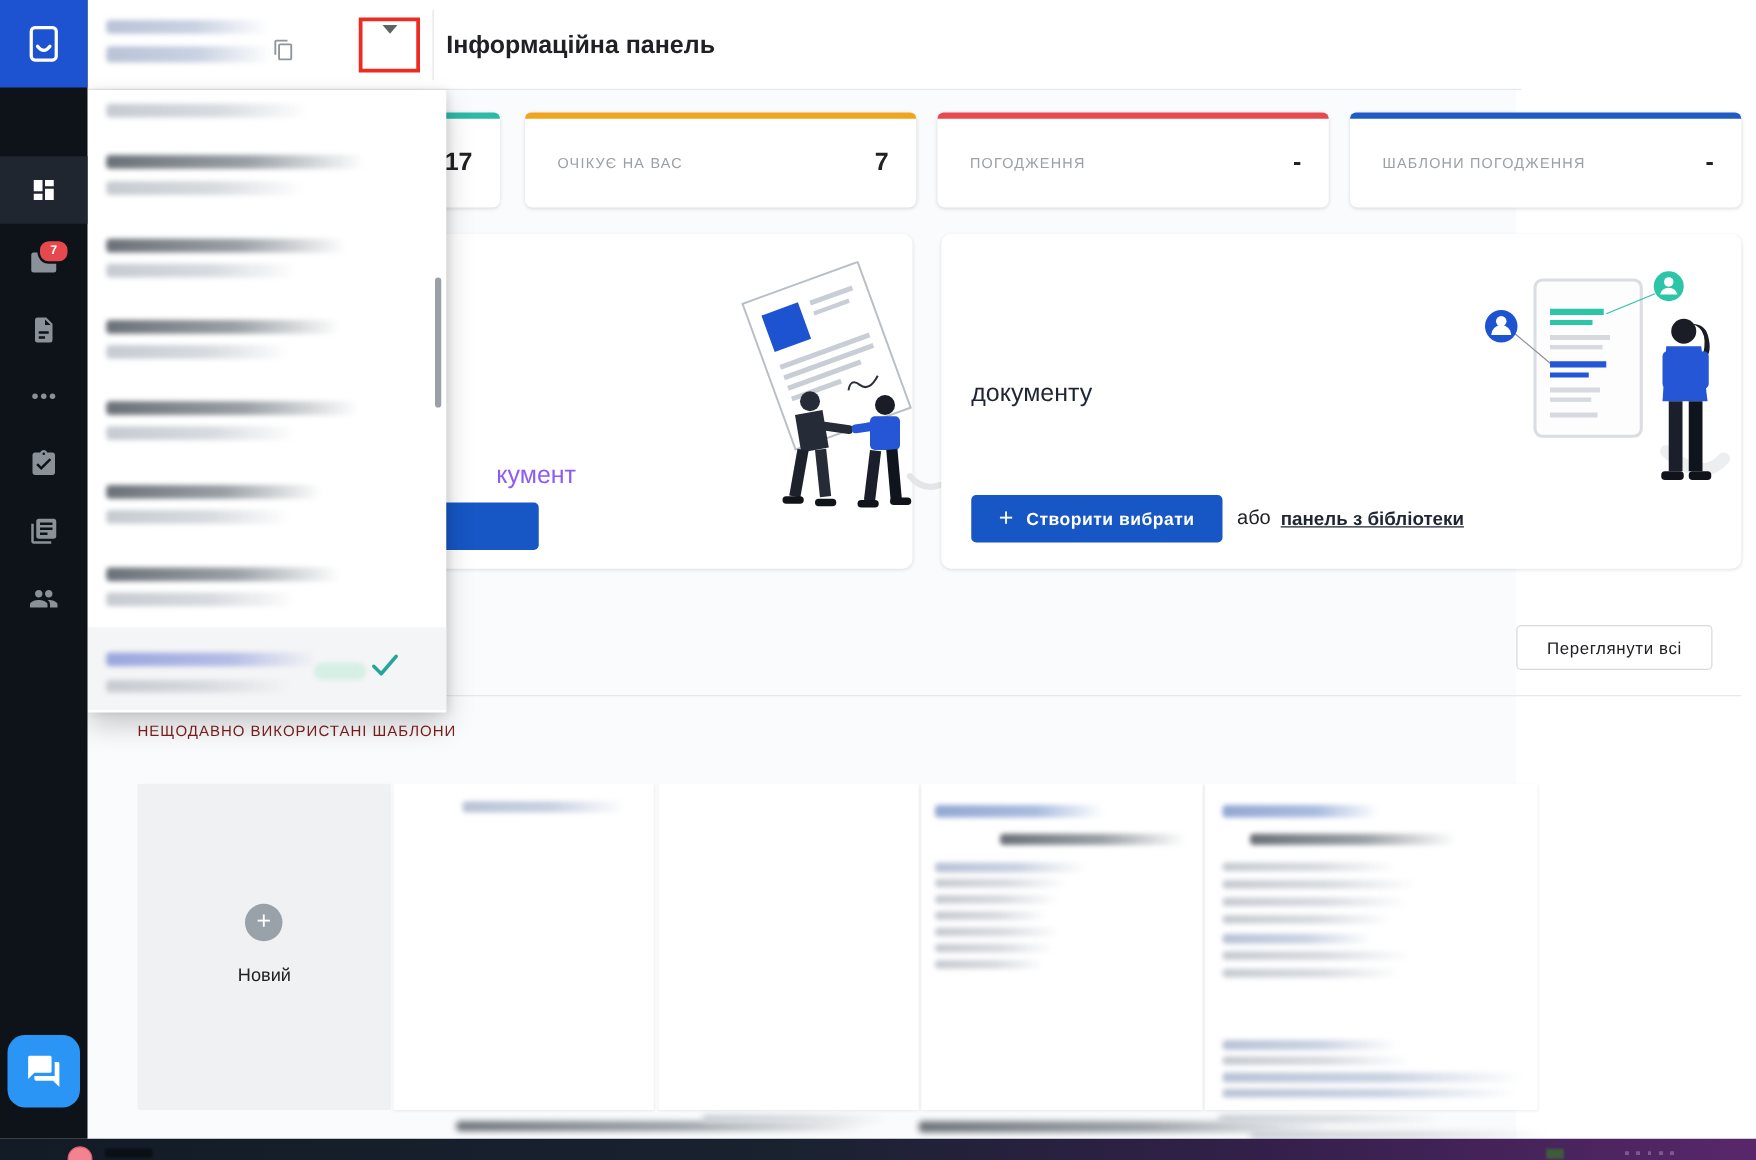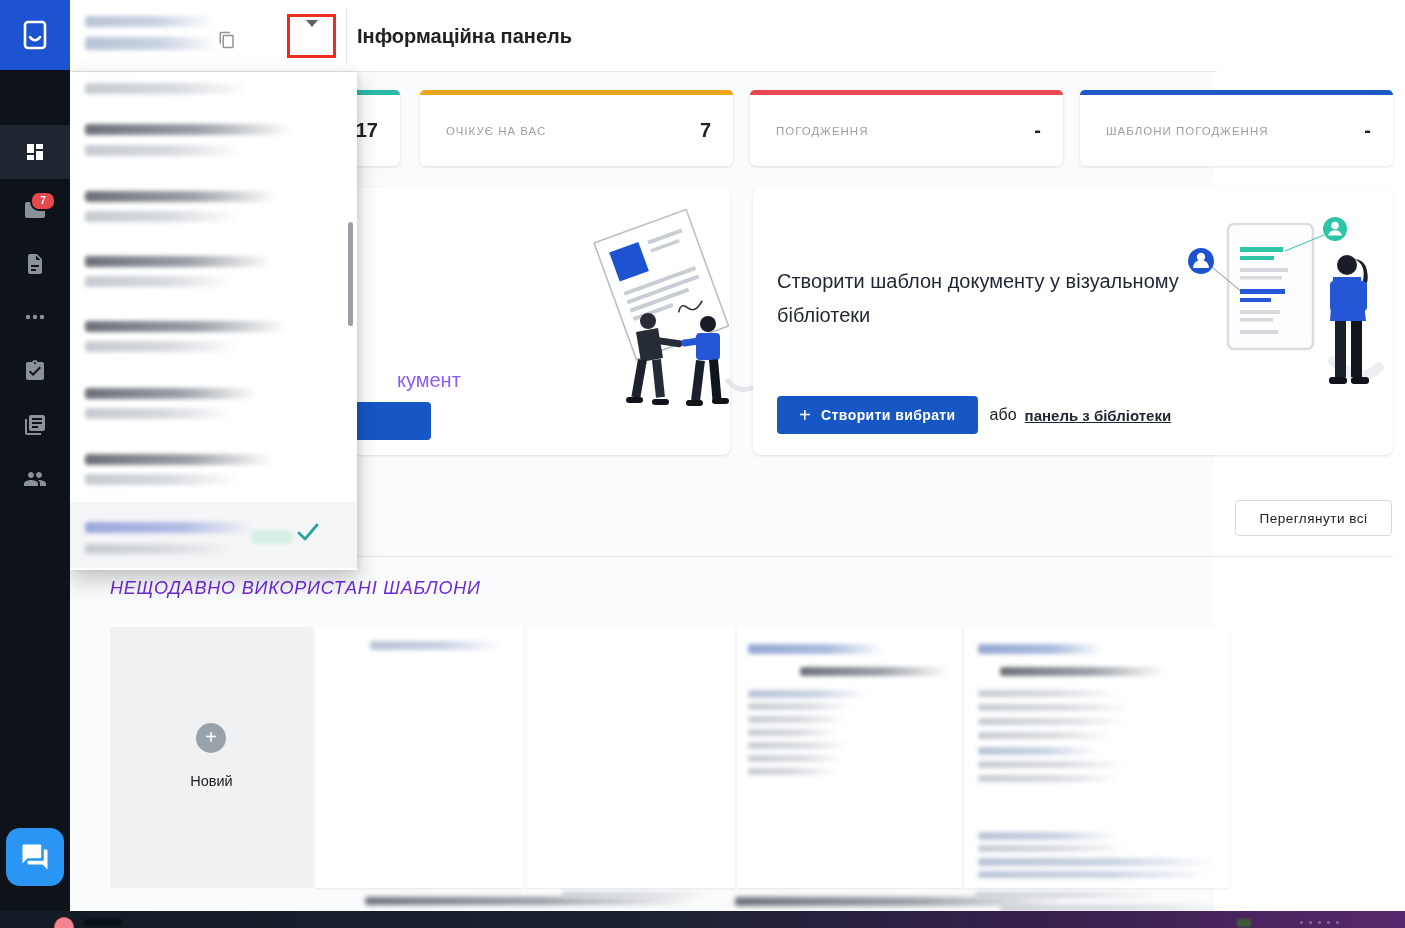--- a/index.html
+++ b/index.html
@@ -65,24 +65,24 @@
   .create-row { position:absolute; left:24px; top:209px; height:38px; display:flex; align-items:center; }
   .btn-primary { height:38px; padding:0 22px; background:#1657c5; color:#fff; border:none; border-radius:4px;
     font-family:inherit; font-size:14px; font-weight:700; letter-spacing:.4px; display:flex; align-items:center;
     gap:10px; cursor:pointer; }
   .btn-primary .plus { font-size:20px; font-weight:400; line-height:1; }
   .or-text { font-size:16px; color:#202124; margin:0 8px 0 12px; }
   .link { font-size:15px; font-weight:700; color:#1f2633; text-decoration:underline; cursor:pointer; }
 
   .view-all { position:absolute; left:1143px; top:428px; width:157px; height:36px; background:#fff;
     border:1px solid #d7dadd; border-radius:4px; font-family:inherit; font-size:13.5px; font-weight:500;
-    color:#202124; letter-spacing:.5px; cursor:pointer;margin-left:22px; }
+    color:#202124; letter-spacing:.5px; cursor:pointer; }
   .section-divider { position:absolute; left:40px; top:484px; width:1283px; height:1px; background:#e6e8ea; }
-  .section-heading { position:absolute; left:40px; top:506px; font-size:18px; font-weight:500;
-    color:#6d28d9; letter-spacing:.8px;font-style:italic; }
+  .section-heading { position:absolute; left:40px; top:506px; font-size:12px; font-weight:500;
+    color:#7f1d1d; letter-spacing:.8px; }
 
   .tpl-new { position:absolute; left:40px; top:555px; width:203px; height:261px; background:#eff1f3;
     border-radius:2px; cursor:pointer; }
   .tpl-plus { position:absolute; left:86px; top:96px; width:30px; height:30px; border-radius:50%;
     background:#9aa2a9; color:#fff; font-size:20px; line-height:28px; text-align:center; }
   .tpl-new-label { position:absolute; left:0; top:146px; width:100%; text-align:center; font-size:14.5px; color:#202124; }
   .tpl-card { position:absolute; top:555px; height:261px; background:#fff;
     box-shadow:0 1px 2px rgba(60,64,67,.10); cursor:pointer; }
 
   .smudge { position:absolute; filter:blur(2.5px); border-radius:3px; }
@@ -249,22 +249,21 @@
       <rect x="121" y="131" width="20" height="7" rx="3" fill="#2456d6" transform="rotate(-8 121 131)"></rect>
       <rect x="136" y="151" width="9" height="40" fill="#1b1f2b" transform="rotate(7 136 151)"></rect>
       <rect x="149" y="151" width="9" height="40" fill="#10141d" transform="rotate(-5 149 151)"></rect>
       <rect x="126" y="191" width="17" height="6" rx="3" fill="#10131a"></rect>
       <rect x="152" y="189" width="17" height="6" rx="3" fill="#10131a"></rect>
       <path d="M168 172 q10 12 24 7" fill="none" stroke="#e3e5e8" stroke-width="5" stroke-linecap="round"></path>
     </svg>
   </div>
 
   <div class="promo-card" style="left:683px; width:640px;">
-    <h2 class="promo-h" style="top:83px;">Створити шаблон документу у візуальному</h2>
-    <h2 class="promo-h" style="top:117px;">бібліотеки</h2>
+    <h2 class="promo-h" style="top:117px;">документу</h2>
     <div class="create-row">
       <button class="btn-primary">
         <span class="plus">+</span>
         <span>Створити вибрати</span>
       </button>
       <span class="or-text">або</span>
       <a class="link">панель з бібліотеки</a>
     </div>
     <svg width="205" height="195" viewBox="0 0 205 195" style="position:absolute; left:430px; top:22px;">
       <rect x="45" y="15" width="85" height="125" rx="6" fill="#fdfdfe" stroke="#dadde1" stroke-width="2.5"></rect>

